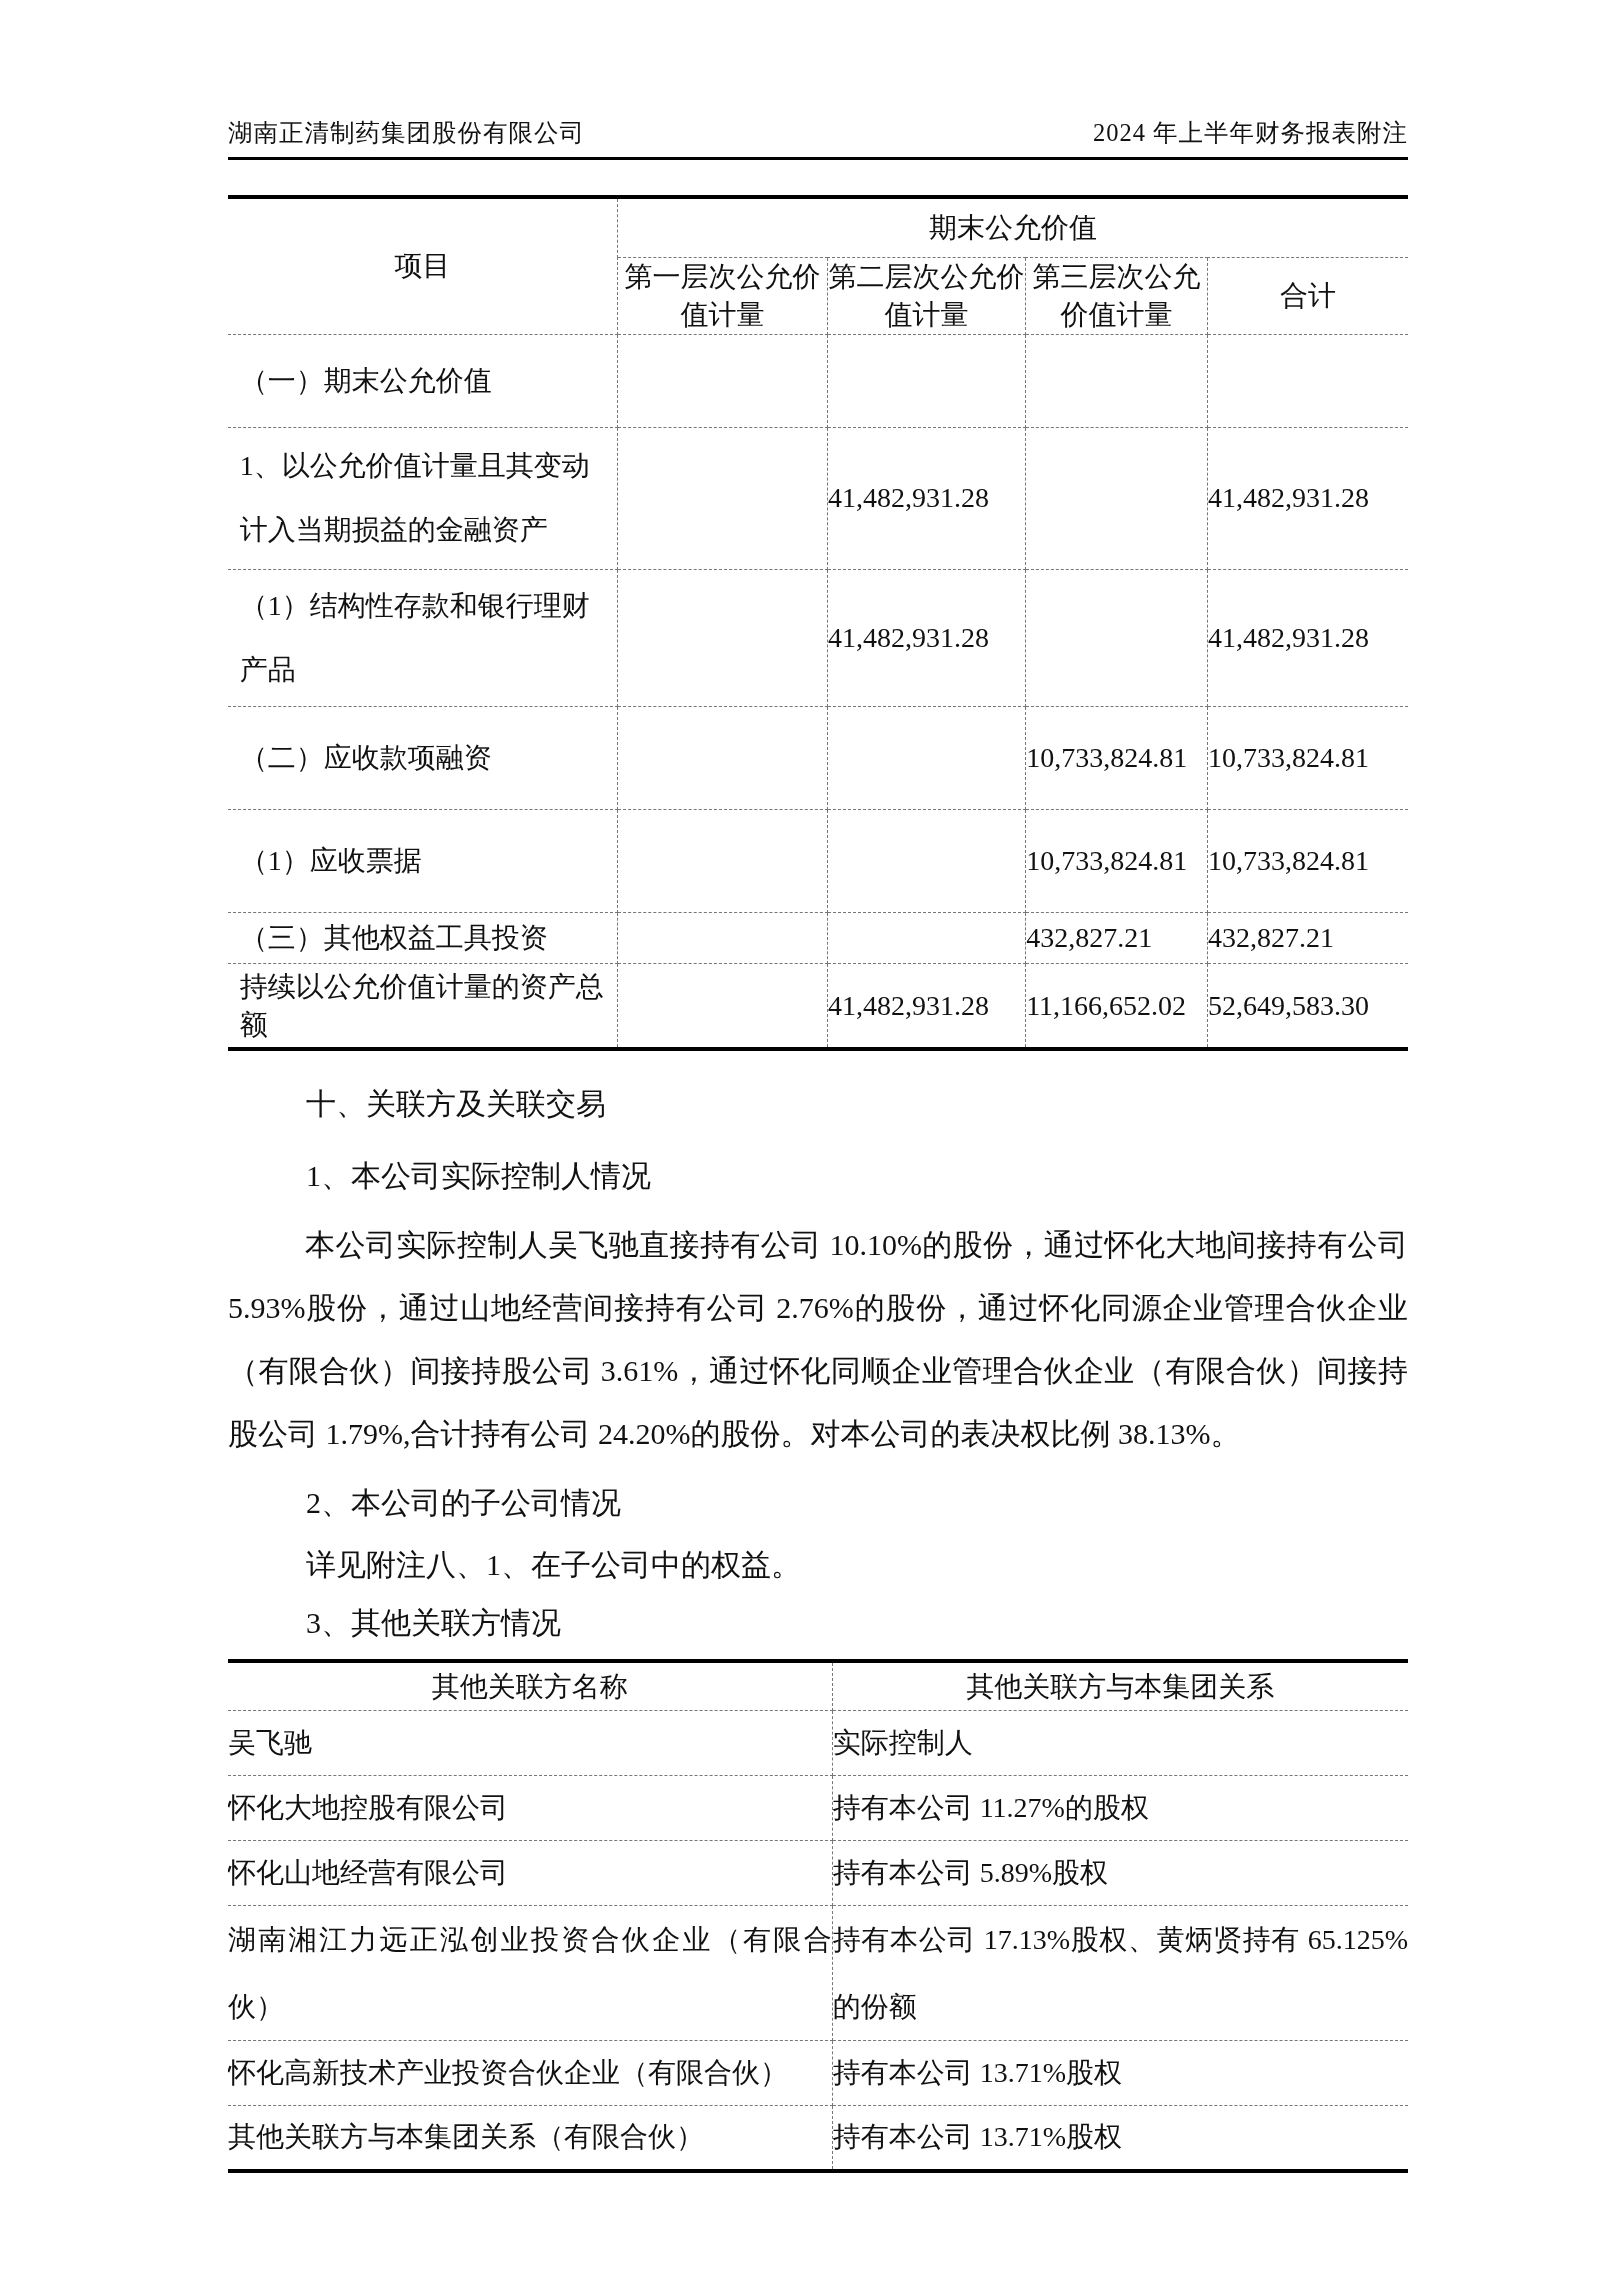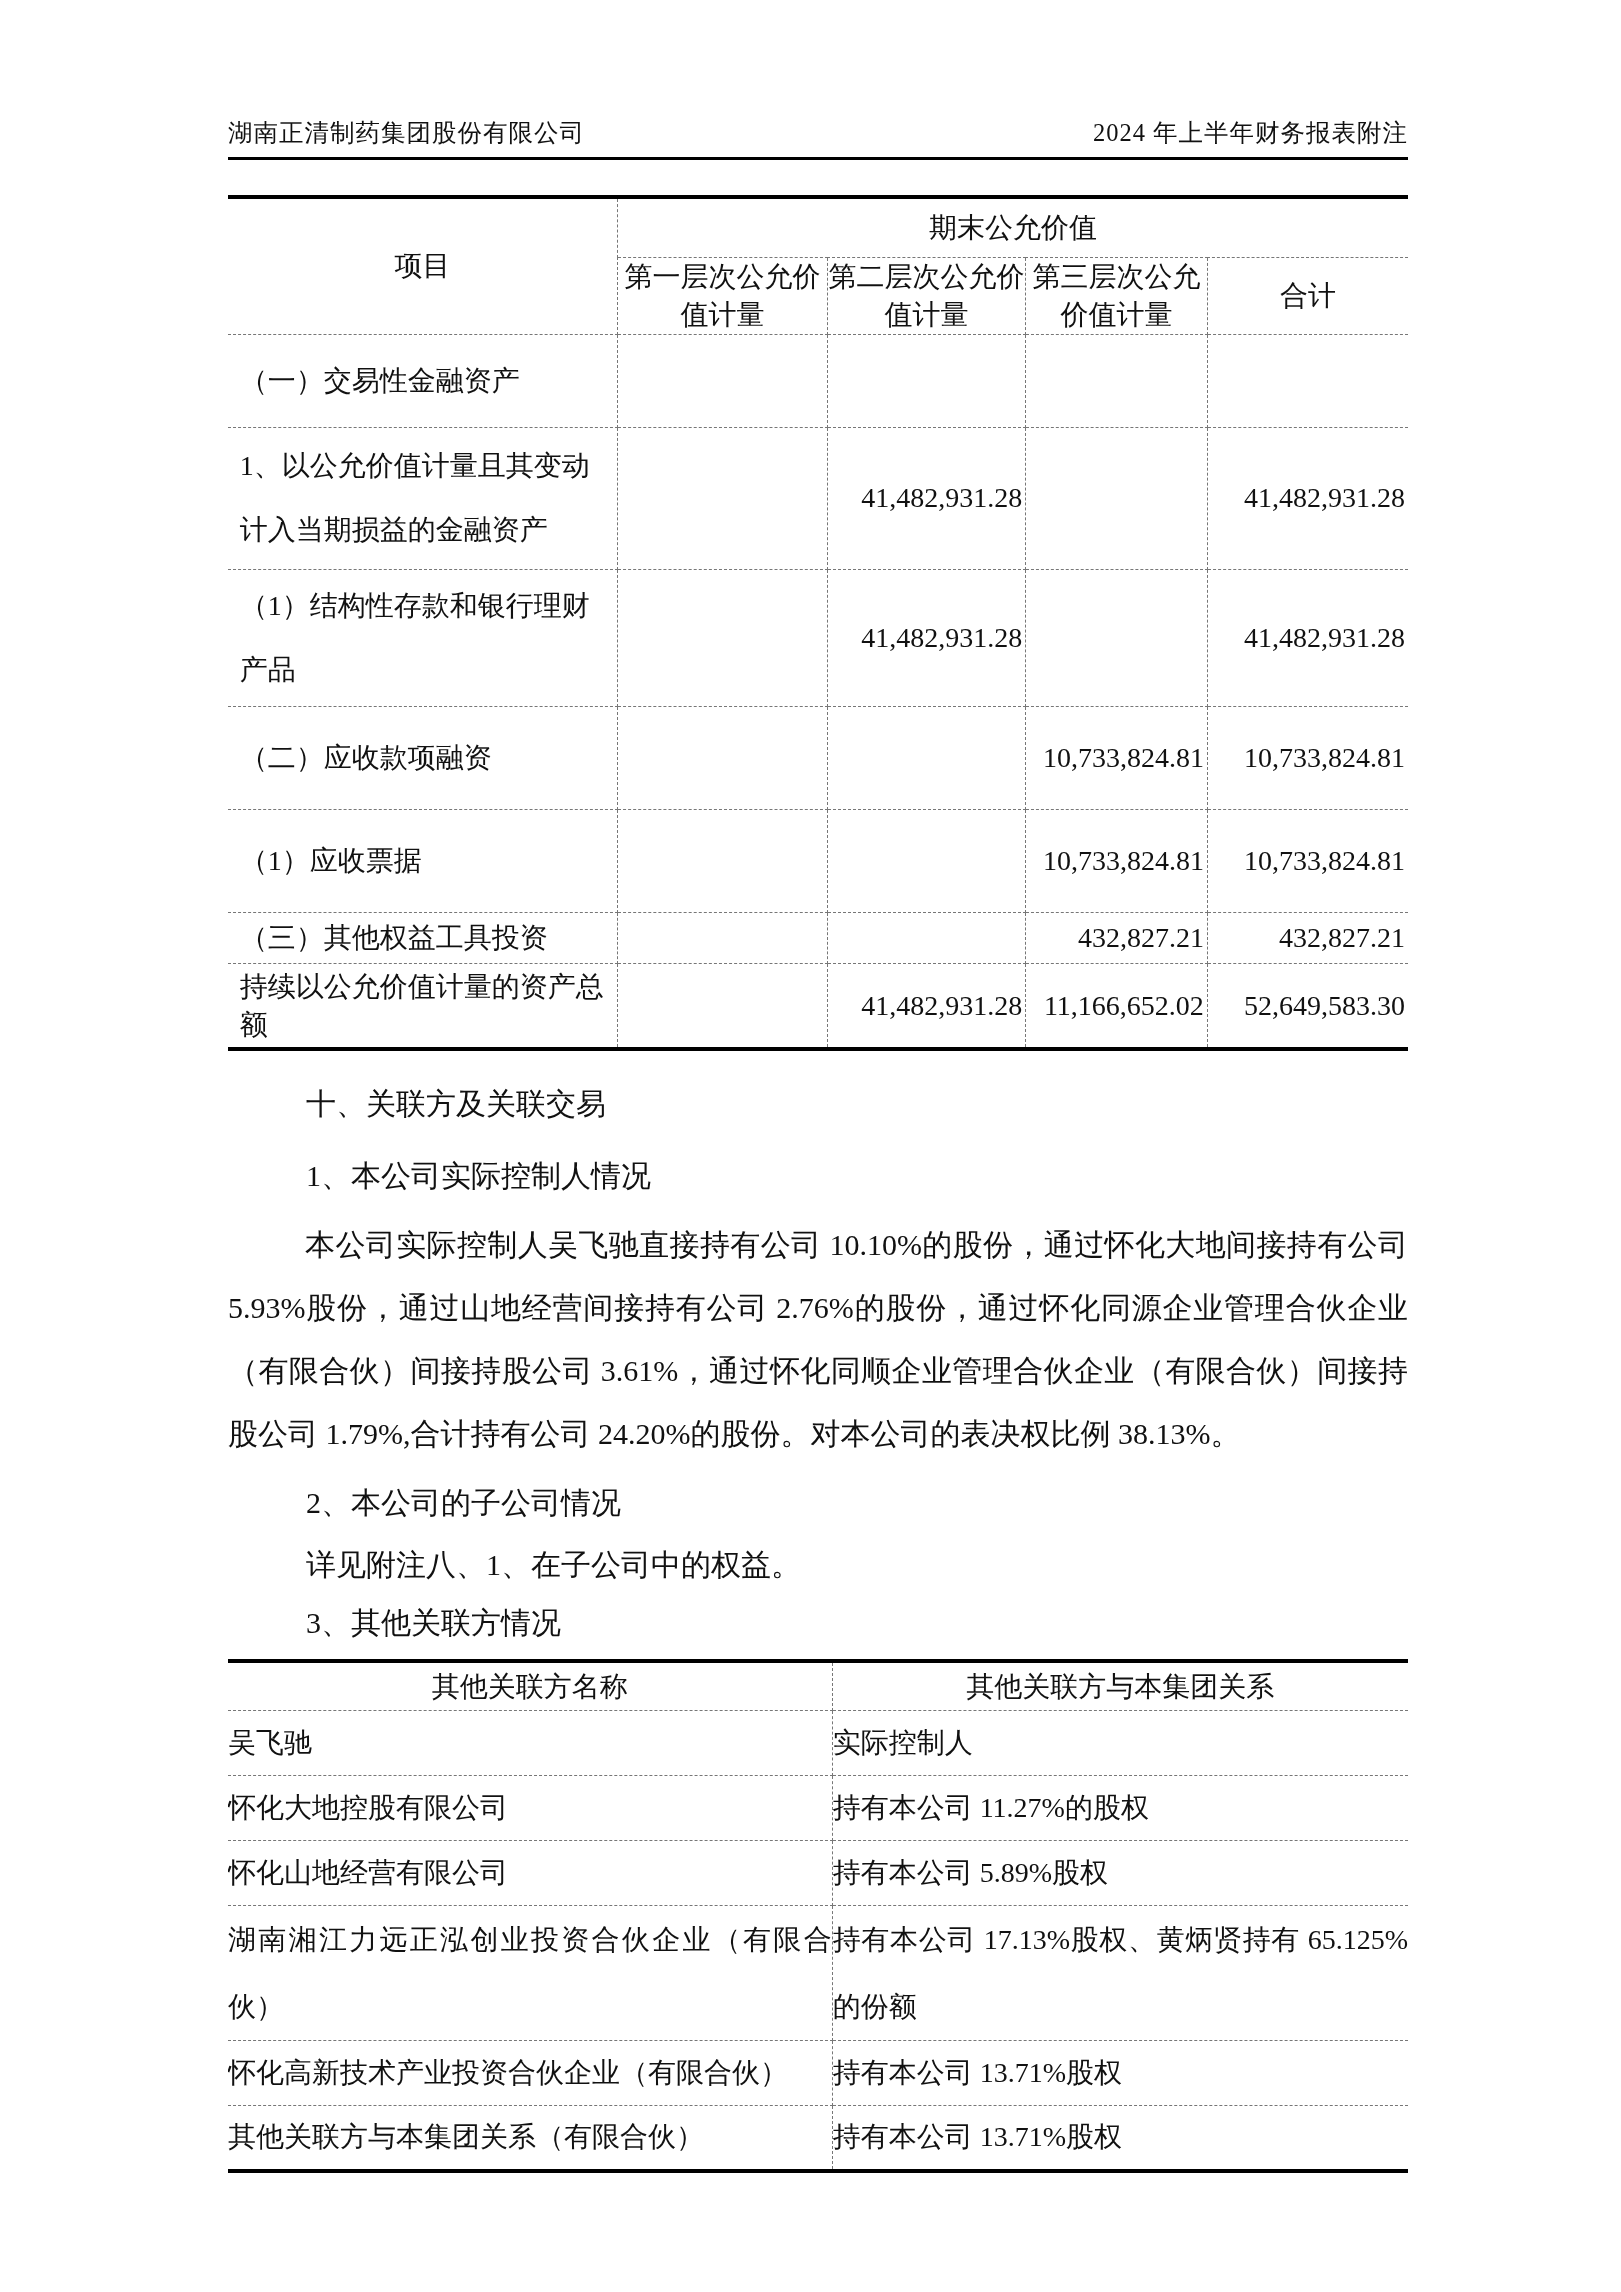--- a/index.html
+++ b/index.html
@@ -41,21 +41,21 @@
 
   
   .t1 col.c-item{width:33%;}
   .t1 col.c-l1{width:17.8%;}
   .t1 col.c-l2{width:16.8%;}
   .t1 col.c-l3{width:15.4%;}
   .t1 col.c-tot{width:17%;}
   .t1 tr.hr1{height:61px;}
   .t1 tr.hr2{height:76px;}
   .t1 td.lbl{text-align:left;padding-left:11.8px;line-height:1.5;}
-  .t1 td.val{text-align:right;padding-right:3px;}
+  .t1 td.val{text-align:left;padding-right:3px;}
   .t1 tr.r0{height:93px;}
   .t1 tr.r1{height:142px;}
   .t1 tr.r2{height:137px;}
   .t1 tr.r3{height:103px;}
   .t1 tr.r4{height:103px;}
   .t1 tr.r5{height:51px;}
   .t1 tr.r6{height:86px;}
   .t1 tr.airy td.lbl{line-height:2.3;}
   .t1 tr.tight td.lbl{line-height:1.35;}
 
@@ -109,21 +109,21 @@
         </tr>
         <tr class="hr2">
           <th>第一层次公允价值计量</th>
           <th>第二层次公允价值计量</th>
           <th>第三层次公允价值计量</th>
           <th>合计</th>
         </tr>
       </thead>
       <tbody>
         <tr class="r0">
-          <td class="lbl">（一）交易性金融资产</td>
+          <td class="lbl">（一）期末公允价值</td>
           <td class="val"></td>
           <td class="val"></td>
           <td class="val"></td>
           <td class="val"></td>
         </tr>
         <tr class="r1 airy">
           <td class="lbl">1、以公允价值计量且其变动计入当期损益的金融资产</td>
           <td class="val"></td>
           <td class="val">41,482,931.28</td>
           <td class="val"></td>

